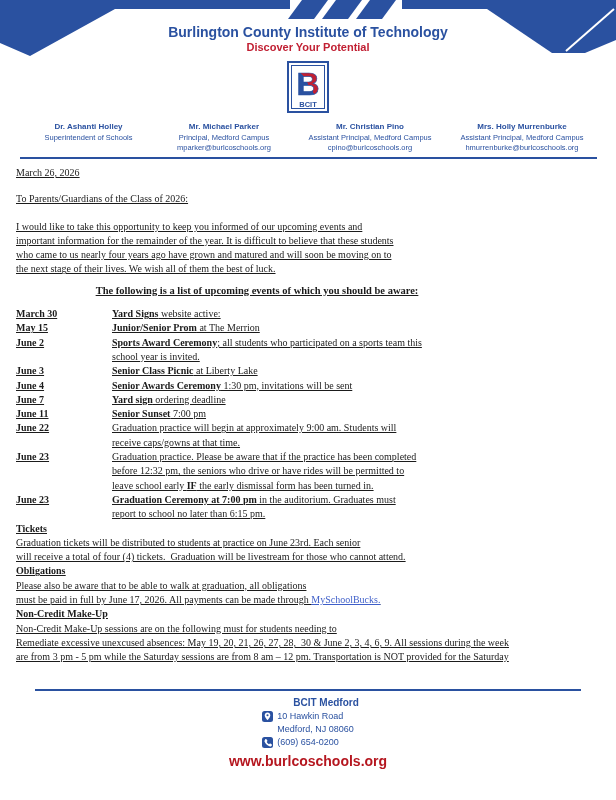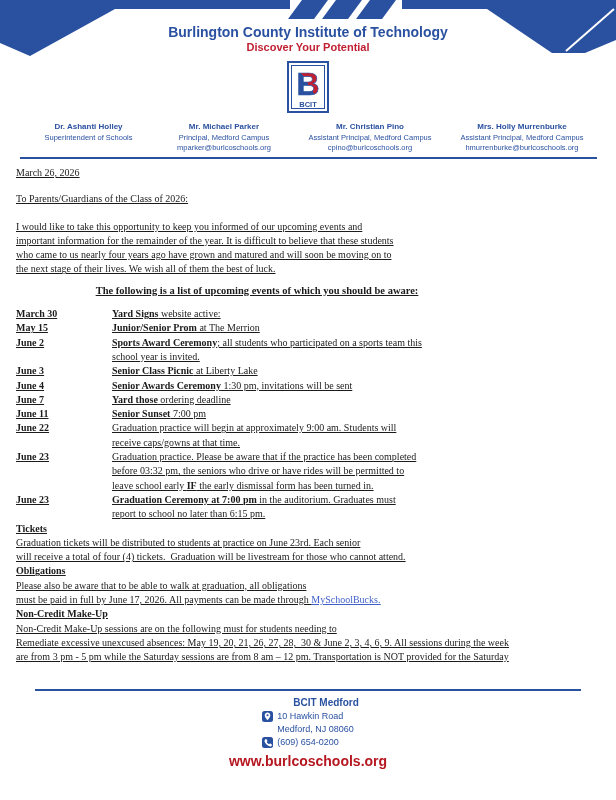--- a/index.html
+++ b/index.html
@@ -138,41 +138,41 @@
         </div>
         <div class="event-row">
           <div class="event-date">June 4</div>
           <div class="event-desc">
             <div class="tline"><span class="b ">Senior Awards Ceremony</span><span> 1:30 pm, invitations will be sent</span></div>
           </div>
         </div>
         <div class="event-row">
           <div class="event-date">June 7</div>
           <div class="event-desc">
-            <div class="tline"><span class="b ">Yard those</span><span> ordering deadline</span></div>
+            <div class="tline"><span class="b ">Yard sign</span><span> ordering deadline</span></div>
           </div>
         </div>
         <div class="event-row">
           <div class="event-date">June 11</div>
           <div class="event-desc">
             <div class="tline"><span class="b ">Senior Sunset</span><span> 7:00 pm</span></div>
           </div>
         </div>
         <div class="event-row">
           <div class="event-date">June 22</div>
           <div class="event-desc">
             <div class="tline"><span>Graduation practice will begin at approximately 9:00 am. Students will</span></div>
             <div class="tline"><span>receive caps/gowns at that time.</span></div>
           </div>
         </div>
         <div class="event-row">
           <div class="event-date">June 23</div>
           <div class="event-desc">
             <div class="tline"><span>Graduation practice. Please be aware that if the practice has been completed</span></div>
-            <div class="tline"><span>before 03:32 pm, the seniors who drive or have rides will be permitted to</span></div>
+            <div class="tline"><span>before 12:32 pm, the seniors who drive or have rides will be permitted to</span></div>
             <div class="tline"><span>leave school early </span><span class="b ">IF</span><span> the early dismissal form has been turned in.</span></div>
           </div>
         </div>
         <div class="event-row">
           <div class="event-date">June 23</div>
           <div class="event-desc">
             <div class="tline"><span class="b ">Graduation Ceremony at 7:00 pm</span><span> in the auditorium. Graduates must</span></div>
             <div class="tline"><span>report to school no later than 6:15 pm.</span></div>
           </div>
         </div>

